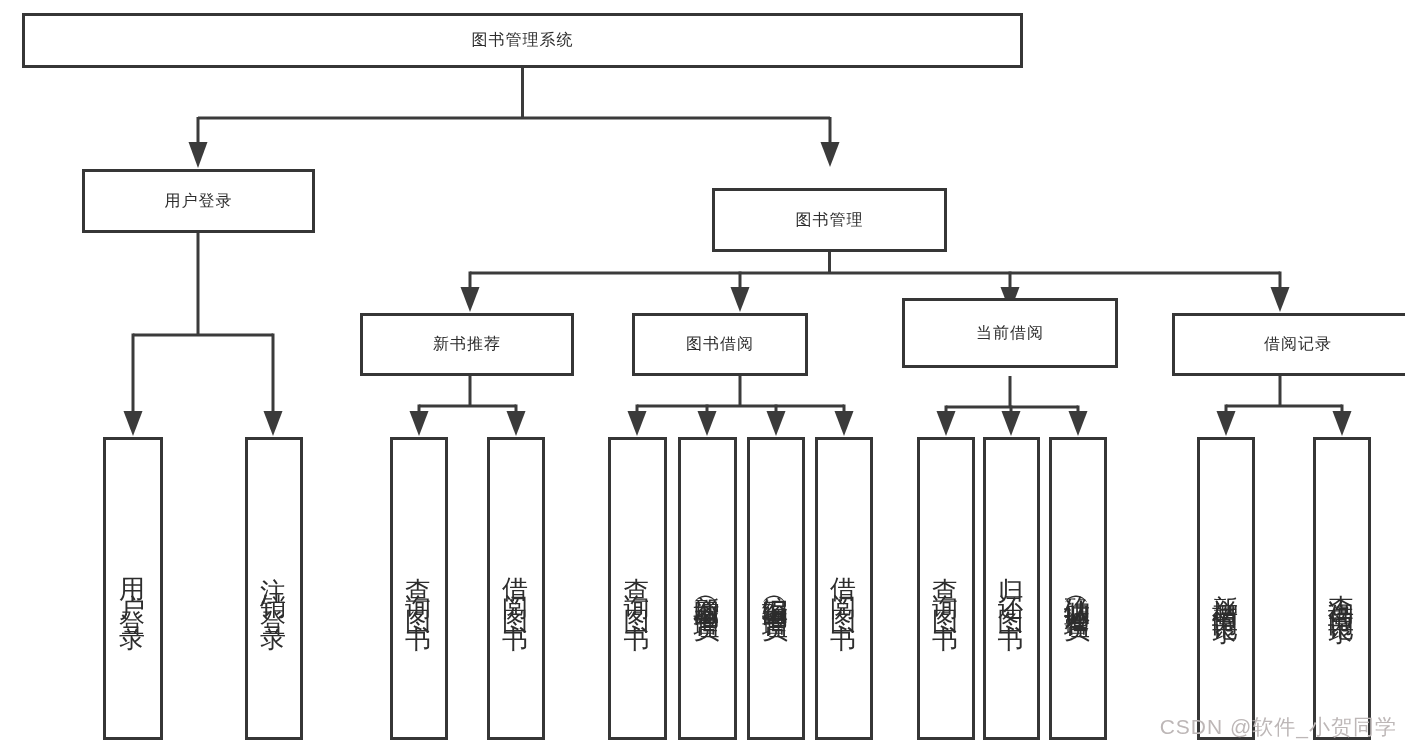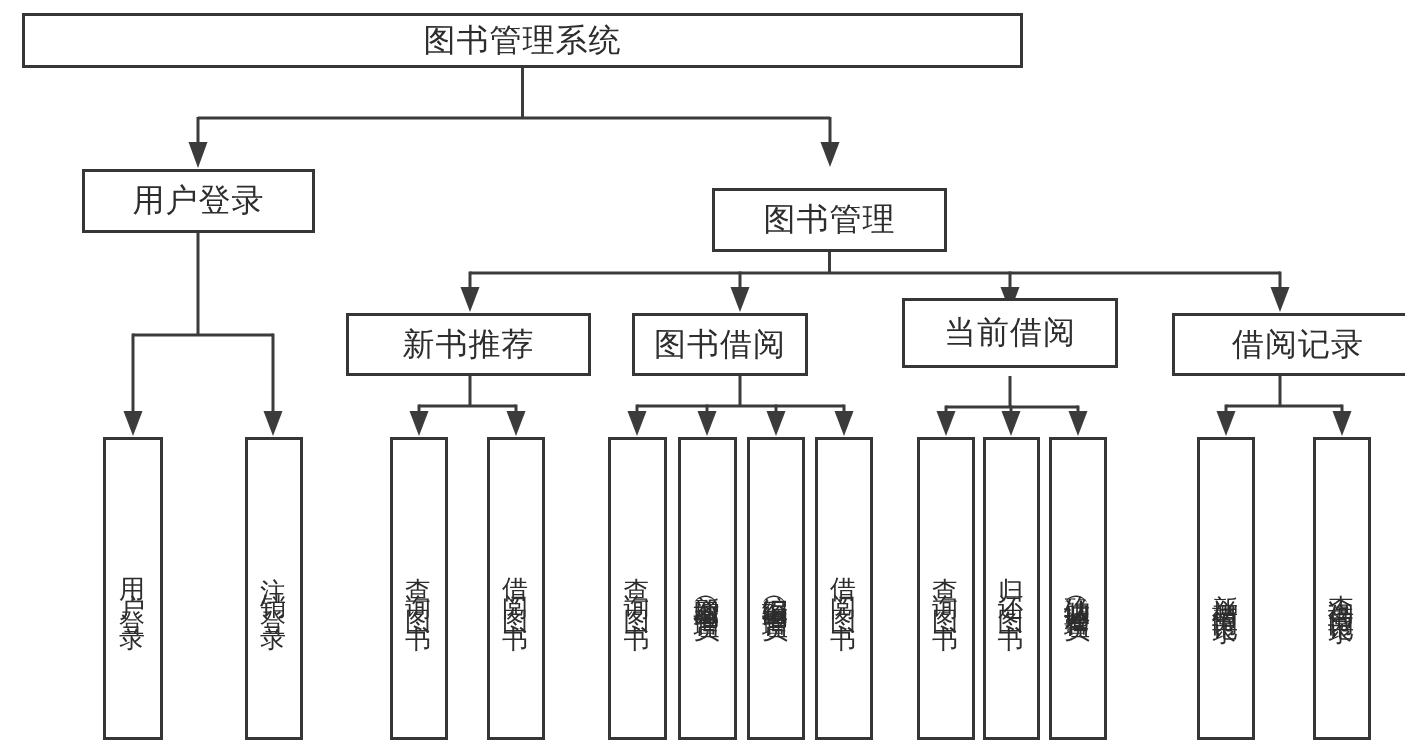--- a/index.html
+++ b/index.html
@@ -24,21 +24,21 @@
     position: absolute;
     box-sizing: border-box;
     border: 3px solid #363636;
     background: #ffffff;
     display: flex;
     align-items: center;
     justify-content: center;
     z-index: 1;
   }
   .hbox span {
-    font-size: 32px;
+    font-size: 16px;
     color: #2d2d2d;
     letter-spacing: 1px;
     white-space: nowrap;
   }
   .vbox {
     position: absolute;
     box-sizing: border-box;
     border: 3px solid #363636;
     background: #ffffff;
     display: flex;
@@ -154,21 +154,21 @@
     <span>图书管理系统</span>
   </div>
 
   <div class="hbox" style="left:82px; top:169px; width:233px; height:64px;">
     <span>用户登录</span>
   </div>
   <div class="hbox" style="left:712px; top:168px; width:235px; height:64px;margin-top:20px;">
     <span>图书管理</span>
   </div>
 
-  <div class="hbox" style="left:346px; top:313px; width:245px; height:63px;">
+  <div class="hbox" style="left:360px; top:313px; width:214px; height:63px;">
     <span>新书推荐</span>
   </div>
   <div class="hbox" style="left:632px; top:313px; width:176px; height:63px;">
     <span>图书借阅</span>
   </div>
   <div class="hbox" style="left:902px; top:298px; width:216px; height:70px;">
     <span>当前借阅</span>
   </div>
   <div class="hbox" style="left:1172px; top:313px; width:252px; height:63px;">
     <span>借阅记录</span>
@@ -211,13 +211,14 @@
     <span>确认归还（管理员）</span>
   </div>
 
   <div class="vbox ls-mid" style="left:1197px; width:58px;">
     <span>新增借阅记录</span>
   </div>
   <div class="vbox ls-mid" style="left:1313px; width:58px;">
     <span>查询借阅记录</span>
   </div>
 
+  <div id="watermark">CSDN @软件_小贺同学</div>
 </div>
 
 </body></html>

